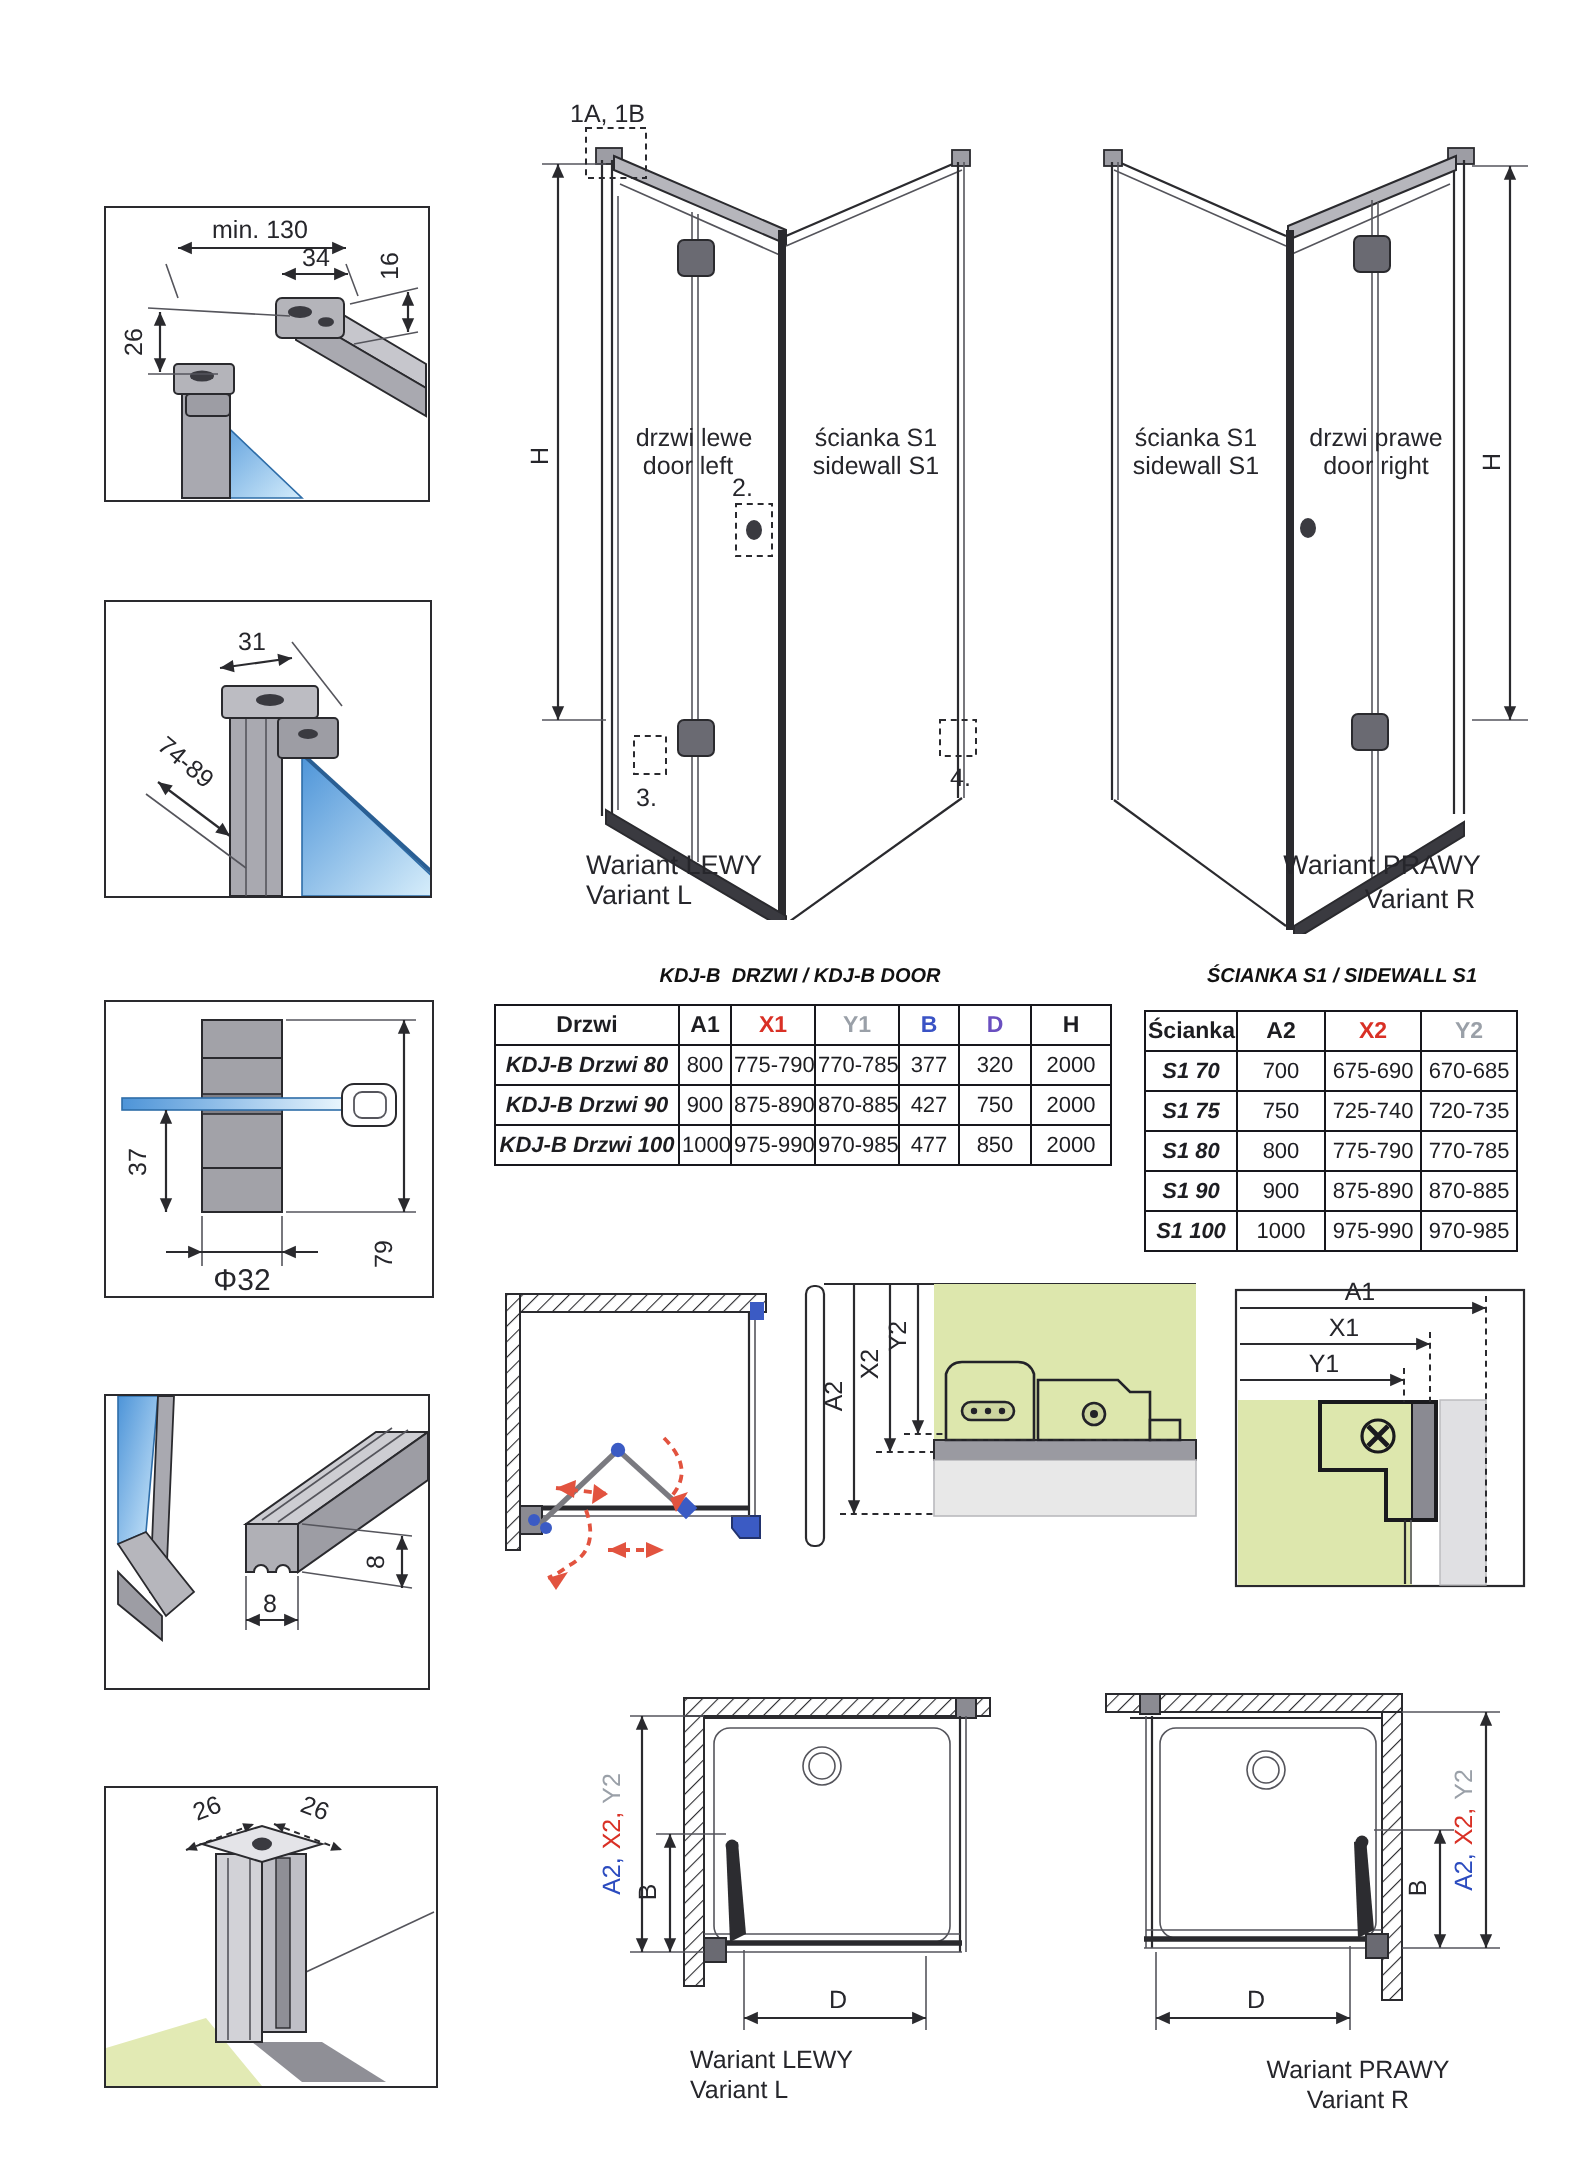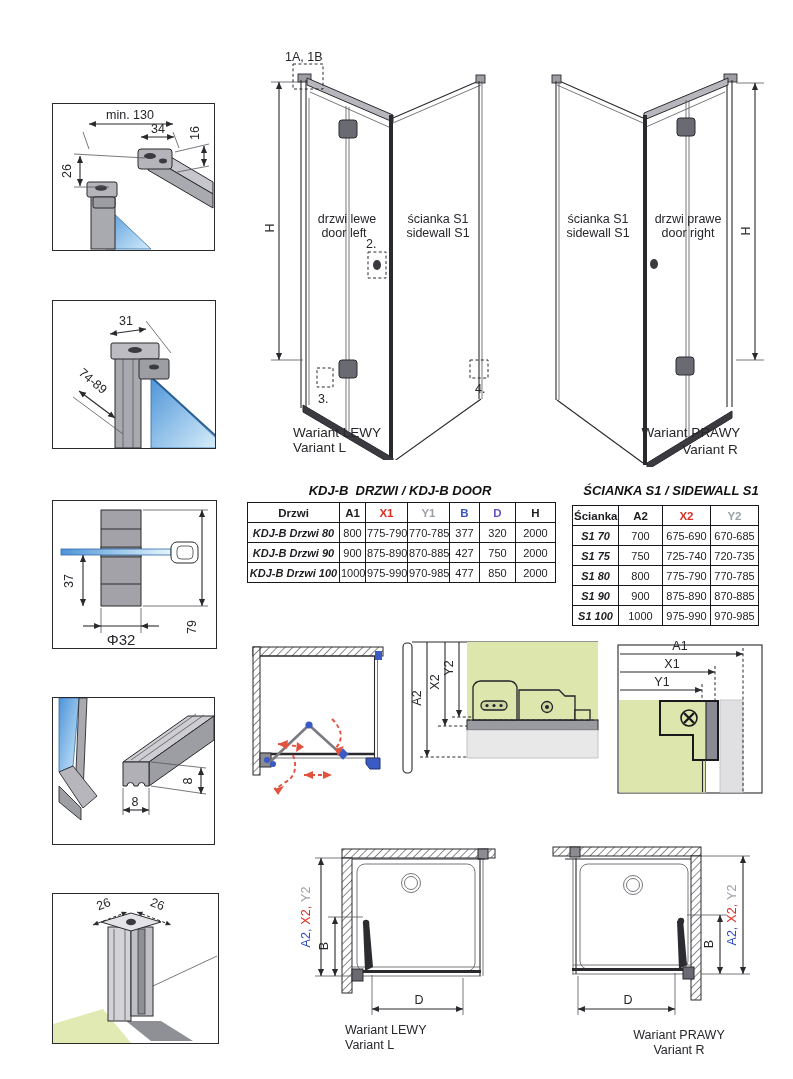--- a/index.html
+++ b/index.html
@@ -3,21 +3,21 @@
 <meta charset="utf-8">
 <style>
   html,body{margin:0;padding:0;background:#fff;}
   .page{position:relative;width:793px;height:1079px;background:#fff;overflow:hidden;
         font-family:"Liberation Sans",sans-serif;color:#1d1d21;}
   .abs{position:absolute;}
   .dlabel{font-size:15px;color:#404040;margin-top:36px;}
   .dbox{border:1.3px solid #2a2a2e;background:#fff;}
   .dwg text{font-family:"Liberation Sans",sans-serif;fill:#26262b;}
   .dim{font-size:12.5px;}
-  .tbl-title{font-size:13px;font-weight:700;font-style:italic;color:#111;white-space:pre;}
+  .tbl-title{font-size:10px;font-weight:700;font-style:italic;color:#111;white-space:pre;}
   table.spec{border-collapse:collapse;table-layout:fixed;background:#fff;border-radius:27px;}
   table.spec th,table.spec td{border:1.4px solid #17171c;text-align:center;vertical-align:middle;
       font-size:11px;padding:1px 1px;height:17px;white-space:nowrap;overflow:hidden;}
   table.spec th{font-weight:700;font-size:11.5px;}
   td.rowhead{font-weight:700;font-style:italic;font-size:10.5px;}
   .h-red{color:#d93025;} .h-gray{color:#9aa0a8;} .h-blue{color:#3a53c5;} .h-purp{color:#6a4fc0;}
   .t-red{fill:#d93025;} .t-gray{fill:#9aa0a8;} .t-blue{fill:#2b4bbf;} .t-blk{fill:#1d1d21;}
   .sln{stroke:#2a2a2e;stroke-width:1.1;fill:none;}
   .thn{stroke:#55555c;stroke-width:0.8;fill:none;}
   .dsh{stroke:#2a2a2e;stroke-width:1;fill:none;stroke-dasharray:3 2.4;}

